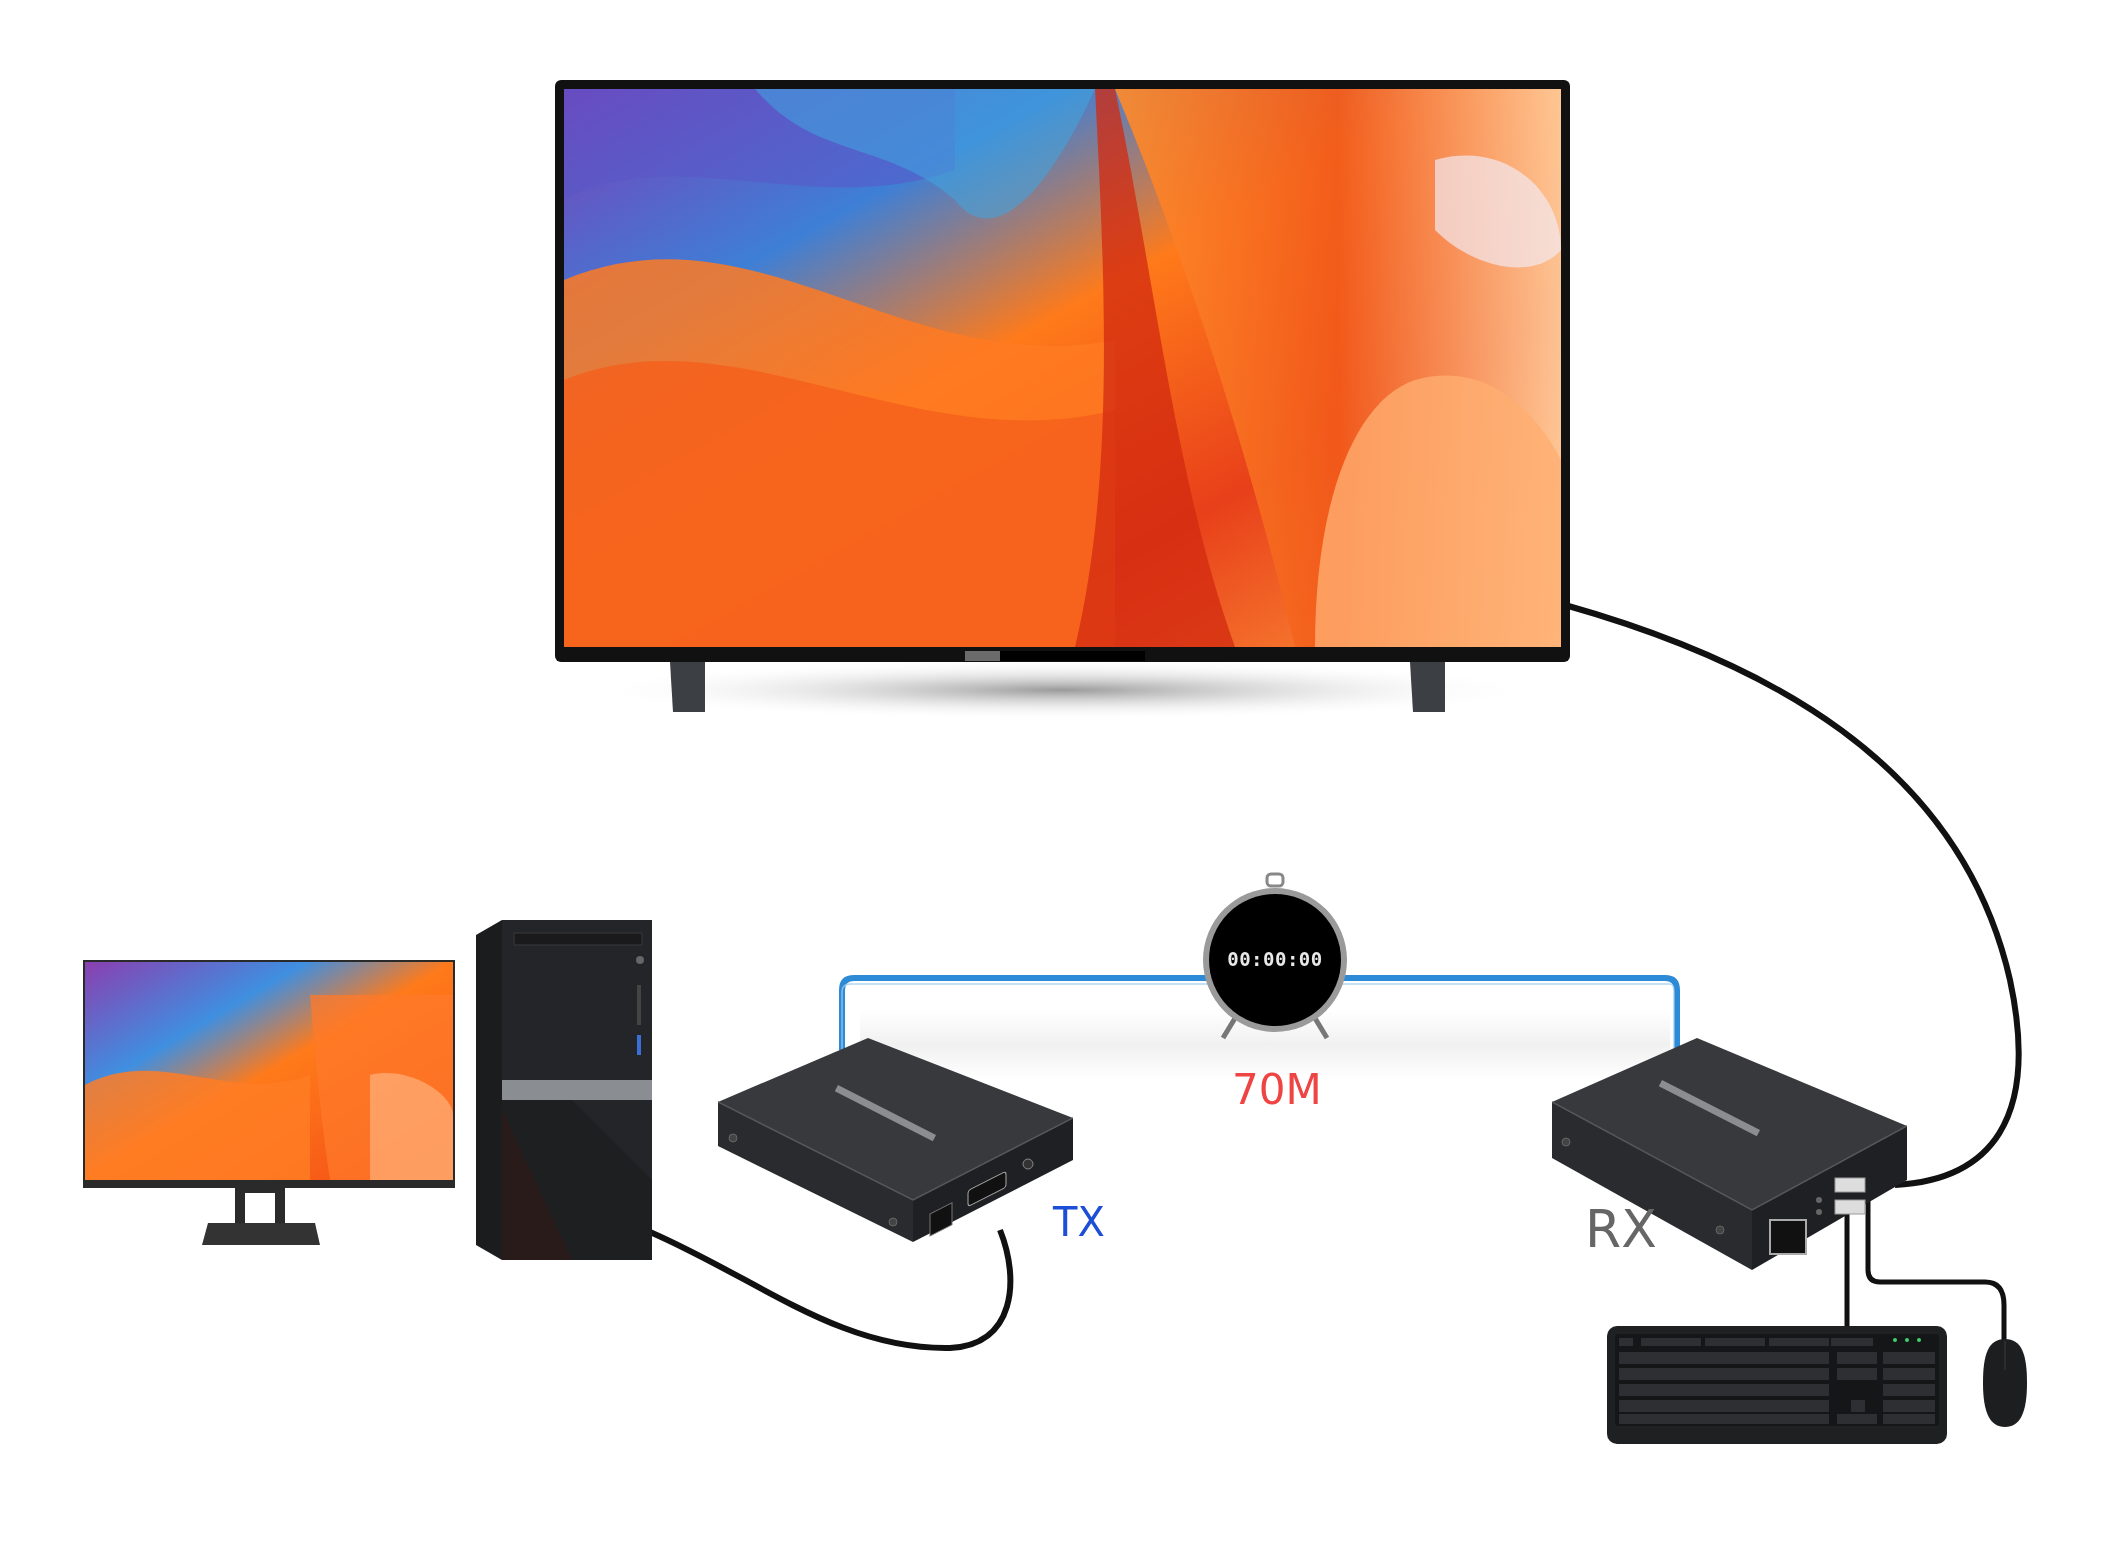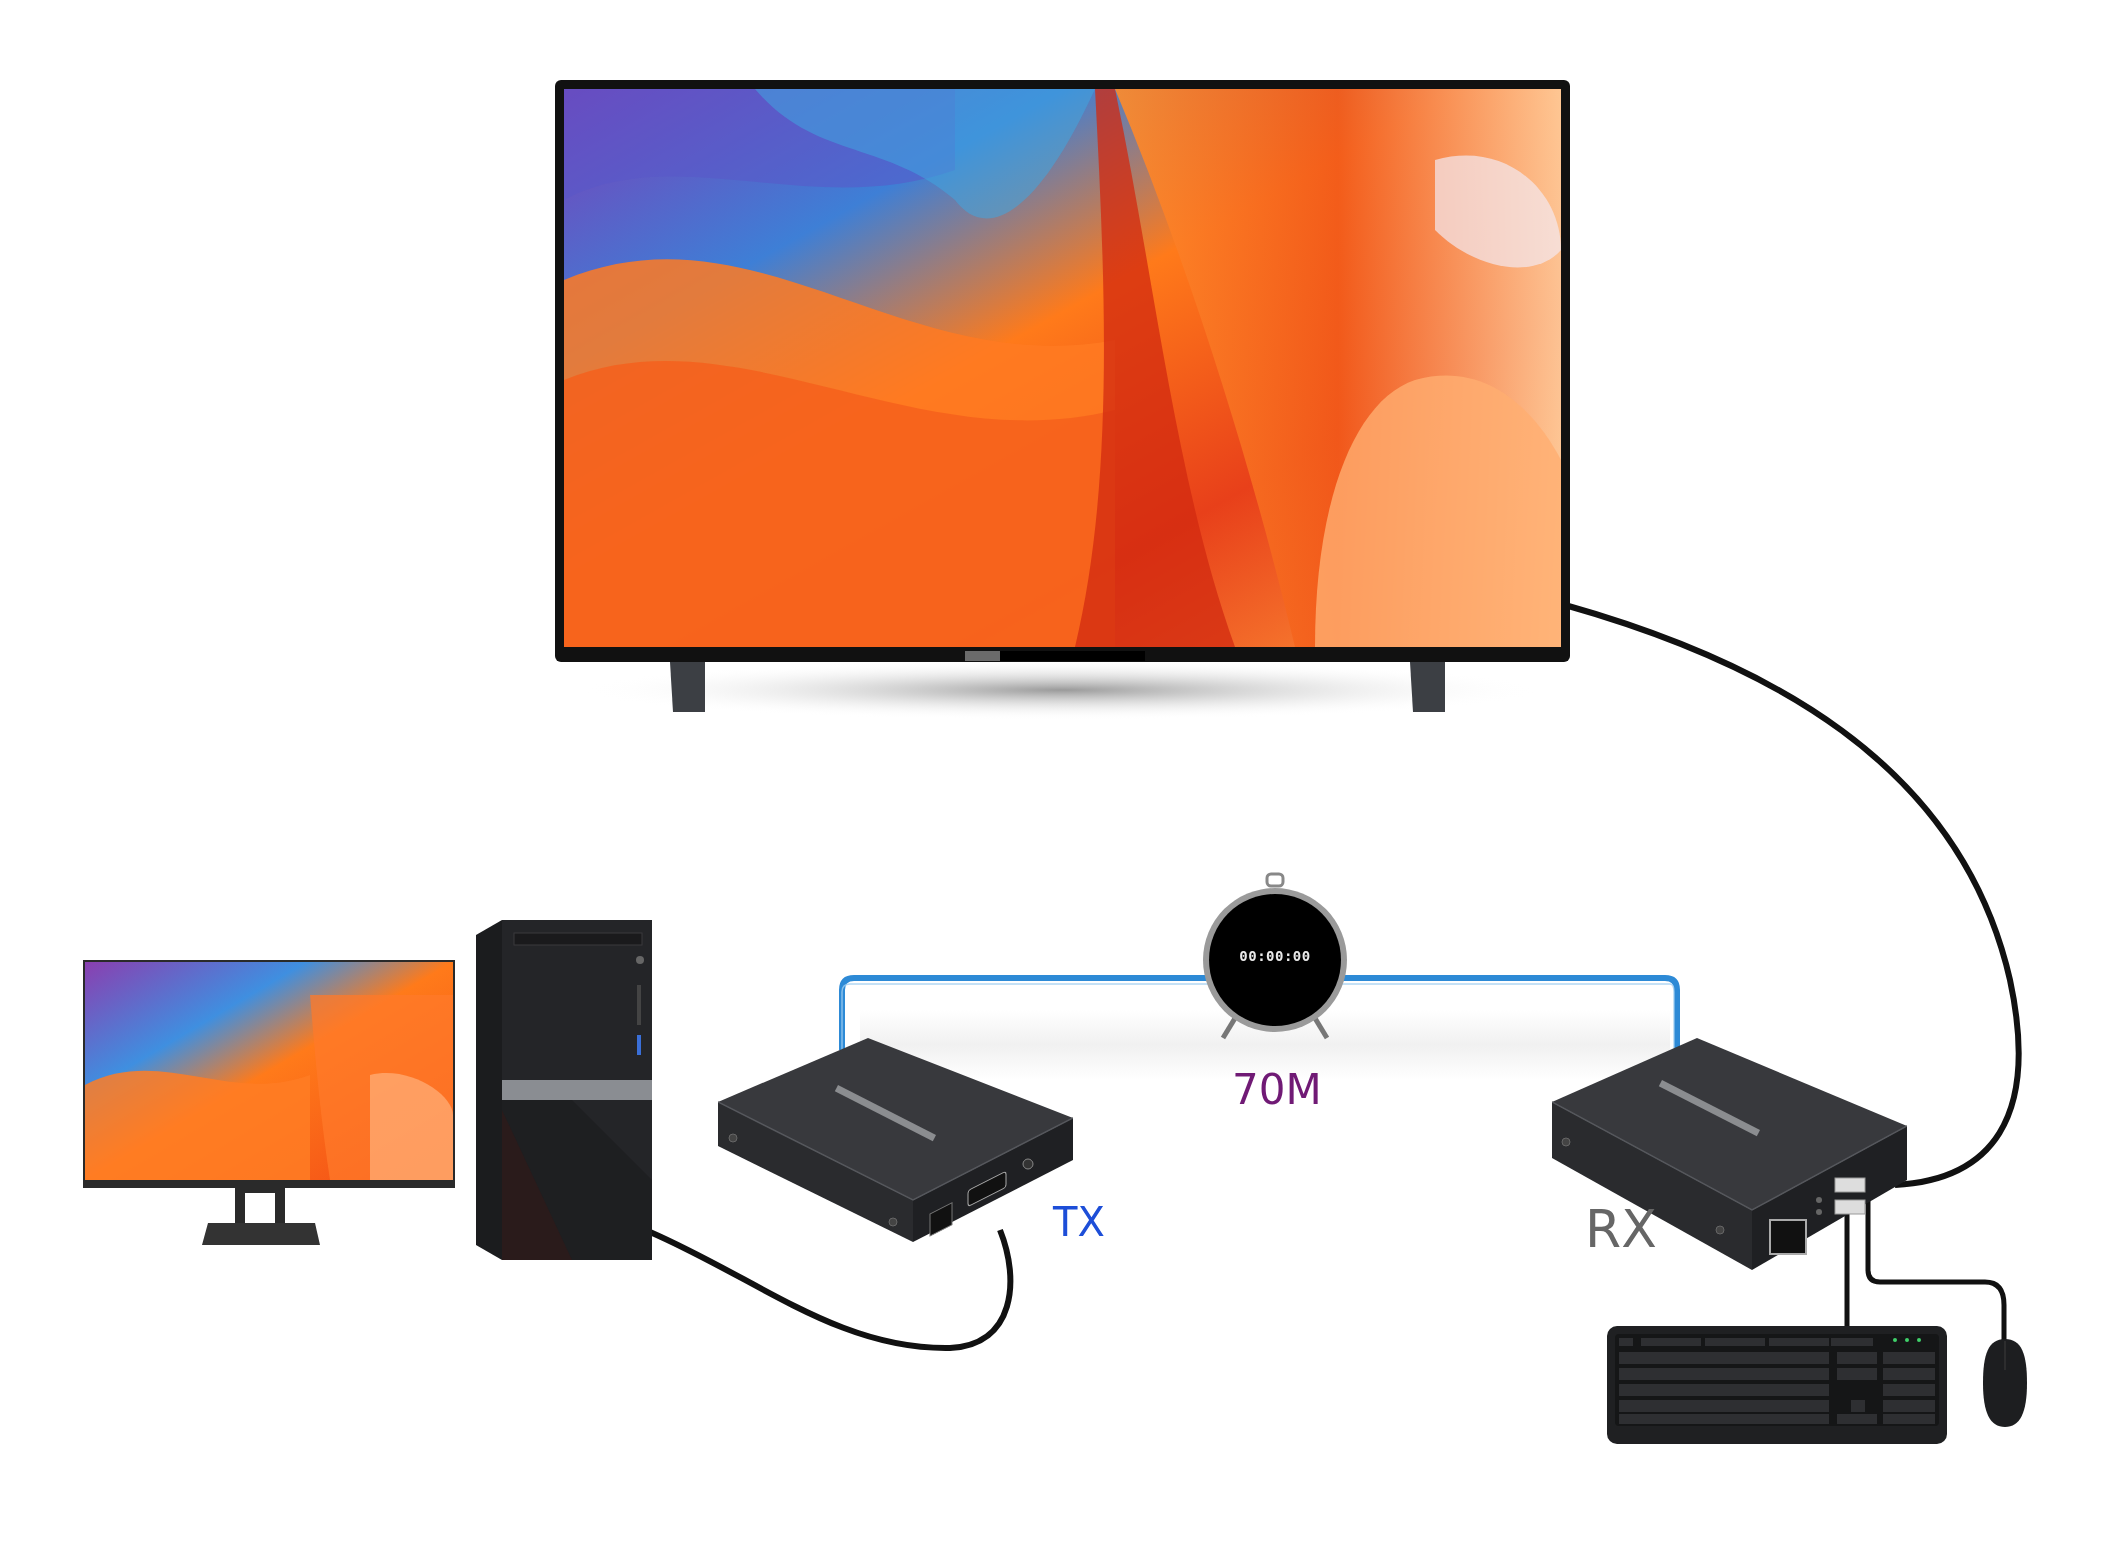--- a/index.html
+++ b/index.html
@@ -3,21 +3,21 @@
 <meta charset="utf-8">
 <style>
   html,body{margin:0;padding:0;background:#ffffff;}
   body{width:2120px;height:1542px;position:relative;overflow:hidden;font-family:"Liberation Sans",sans-serif;}
   .abs{position:absolute;}
   svg{display:block;}
   .lbl{position:absolute;font-family:"DejaVu Sans","Liberation Sans",sans-serif;}
   #lbl-tx{left:1053px;top:1199px;font-size:40px;color:#1d4ed8;}
   #lbl-rx{left:1585px;top:1199px;font-size:52px;color:#666666;}
   #lbl-dist{left:1232px;top:1065px;font-size:42px;}
-  #timer-text{position:absolute;left:1215px;top:948px;width:120px;text-align:center;font-family:"DejaVu Sans Mono","Liberation Mono",monospace;font-weight:bold;font-size:14px;color:#e8e8e8;letter-spacing:0.5px;}
+  #timer-text{position:absolute;left:1215px;top:948px;width:120px;text-align:center;font-family:"DejaVu Sans Mono","Liberation Mono",monospace;font-weight:bold;font-size:19px;color:#e8e8e8;letter-spacing:0.5px;}
 </style>
 </head>
 <body>
 
 <svg class="abs" style="left:0;top:0;" width="2120" height="1542">
 
   <path d="M1565,605 C1760,660 1960,760 2010,980 C2040,1120 1990,1180 1895,1185" fill="none" stroke="#111" stroke-width="6"></path>
 
   <path d="M650,1232 C760,1280 840,1350 950,1348 C1015,1345 1020,1280 1000,1230" fill="none" stroke="#111" stroke-width="6"></path>
 
@@ -154,21 +154,21 @@
 <div class="abs" style="left:1195px;top:870px;width:160px;height:180px;">
   <svg width="160" height="180">
     <line x1="45" y1="140" x2="28" y2="168" stroke="#777" stroke-width="5"></line>
     <line x1="115" y1="140" x2="132" y2="168" stroke="#777" stroke-width="5"></line>
     <rect x="72" y="4" width="16" height="12" rx="4" fill="none" stroke="#888" stroke-width="3"></rect>
     <circle cx="80" cy="90" r="72" fill="#9a9a9a"></circle>
     <circle cx="80" cy="90" r="66" fill="#000"></circle>
   </svg>
 </div>
 <div id="timer-text">00:00:00</div>
-<div class="lbl" id="lbl-dist" style="color:#701a75;">70M</div>
+<div class="lbl" id="lbl-dist" style="color:#ef4444;">70M</div>
 
 <div class="lbl" id="lbl-tx">TX</div>
 <div class="lbl" id="lbl-rx">RX</div>
 
 <div class="abs" style="left:1605px;top:1320px;width:350px;height:130px;">
   <svg width="350" height="130">
     <rect x="2" y="6" width="340" height="118" rx="10" fill="#1f2022"></rect>
     <rect x="10" y="14" width="324" height="92" rx="4" fill="#151617"></rect>
     <g fill="#2e2f32">
       <rect x="14" y="18" width="14" height="8"></rect>

